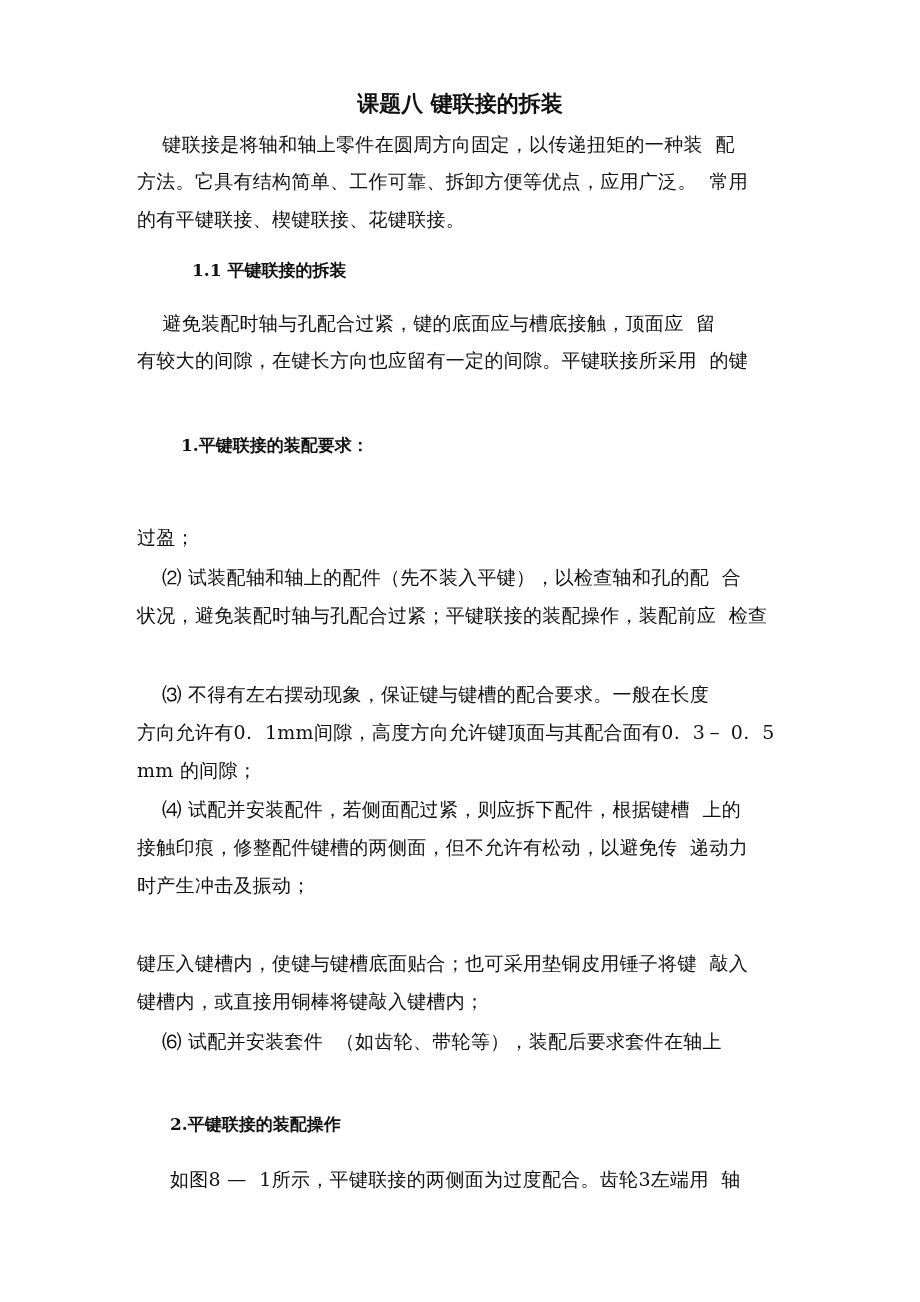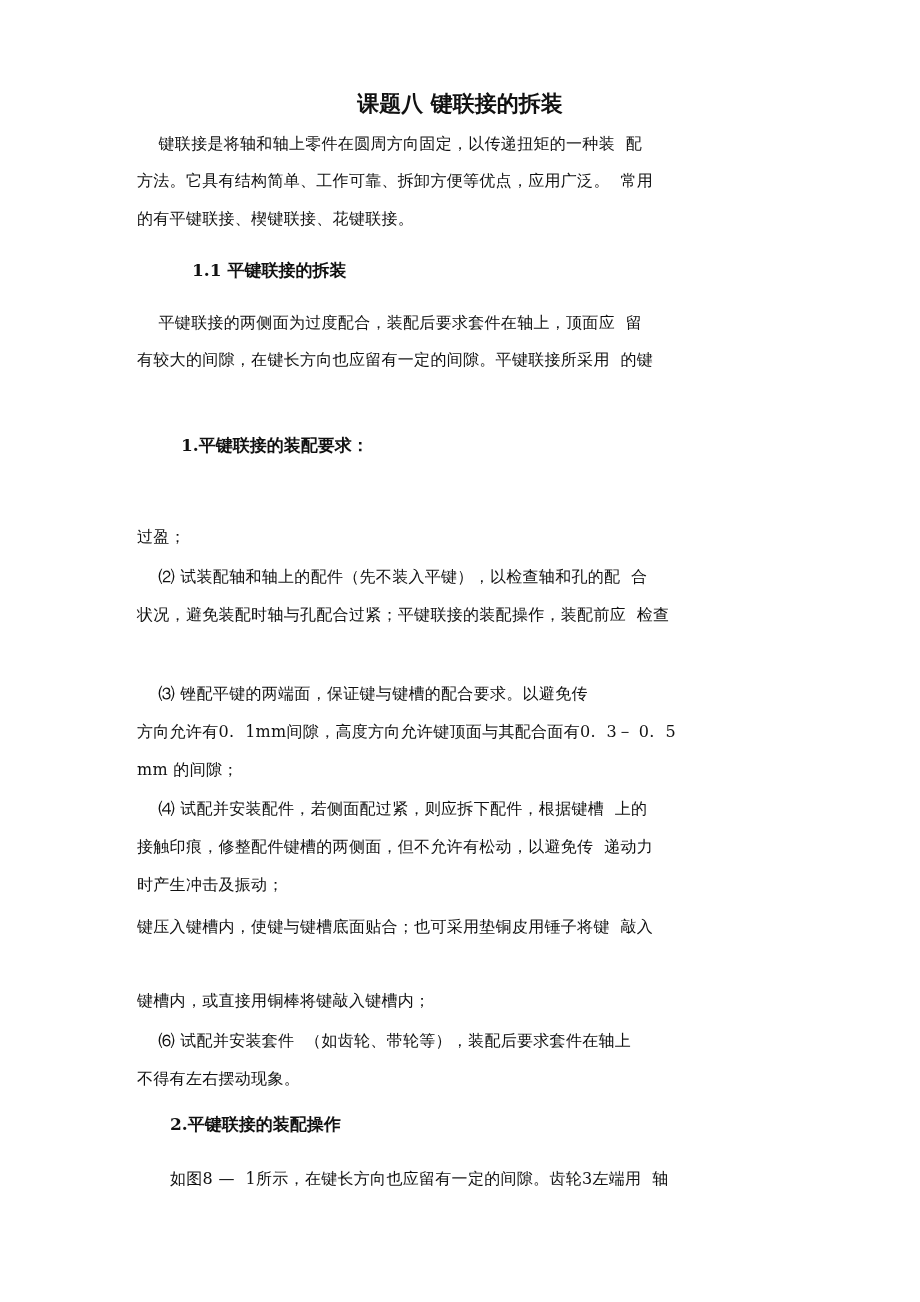--- a/index.html
+++ b/index.html
@@ -2,56 +2,55 @@
 <html><head>
   <meta charset="utf-8">
   <style>
     html, body { margin: 0; padding: 0; background: #ffffff; }
     body { width: 920px; height: 1302px; position: relative; overflow: hidden;
            font-family: "DejaVu Serif", "Liberation Serif", serif; color: #111; }
     .page { position: absolute; left: 0; top: 0; width: 764px; height: 1302px; background: #fff; }
     .title { position: absolute; left: 0; width: 920px; top: 88px; text-align: center;
              font-size: 22px; font-weight: bold; letter-spacing: 0px; line-height: 32px;
              font-family: "DejaVu Sans", "Liberation Sans", sans-serif; }
-    .line { position: absolute; left: 137px; font-size: 16px; line-height: 28px;
+    .line { position: absolute; left: 137px; font-size: 19px; line-height: 28px;
             white-space: pre; letter-spacing: 0.3px; }
     .heading { position: absolute; font-size: 17px; line-height: 28px; white-space: pre; font-weight: bold; }
   </style>
 </head>
 <body>
 
 <div class="page">
   <div class="title">课题八  键联接的拆装</div>
 
   <div class="line" style="top:130px">    键联接是将轴和轴上零件在圆周方向固定，以传递扭矩的一种装  配</div>
   <div class="line" style="top:167px">方法。它具有结构简单、工作可靠、拆卸方便等优点，应用广泛。  常用</div>
   <div class="line" style="top:205px">的有平键联接、楔键联接、花键联接。</div>
 
   <div class="heading" style="left:192px; top:256px">1.1 平键联接的拆装</div>
 
-  <div class="line" style="top:309px">    平键联接的两侧面为过度配合，装配后要求套件在轴上，顶面应  留</div>
+  <div class="line" style="top:309px">    避免装配时轴与孔配合过紧，键的底面应与槽底接触，顶面应  留</div>
   <div class="line" style="top:346px">有较大的间隙，在键长方向也应留有一定的间隙。平键联接所采用  的键</div>
 
   <div class="heading" style="left:181px; top:431px">1.平键联接的装配要求：</div>
 
   <div class="line" style="top:523px">过盈；</div>
 
   <div class="line" style="top:563px">    ⑵ 试装配轴和轴上的配件（先不装入平键），以检查轴和孔的配  合</div>
   <div class="line" style="top:601px">状况，避免装配时轴与孔配合过紧；平键联接的装配操作，装配前应  检查</div>
 
-  <div class="line" style="top:680px">    ⑶ 锉配平键的两端面，保证键与键槽的配合要求。以避免传</div>
+  <div class="line" style="top:680px">    ⑶ 不得有左右摆动现象，保证键与键槽的配合要求。一般在长度</div>
   <div class="line" style="top:718px">方向允许有0.  1mm间隙，高度方向允许键顶面与其配合面有0.  3－ 0.  5</div>
   <div class="line" style="top:756px">mm 的间隙；</div>
 
   <div class="line" style="top:795px">    ⑷ 试配并安装配件，若侧面配过紧，则应拆下配件，根据键槽  上的</div>
   <div class="line" style="top:833px">接触印痕，修整配件键槽的两侧面，但不允许有松动，以避免传  递动力</div>
   <div class="line" style="top:871px">时产生冲击及振动；</div>
 
-  <div class="line" style="top:913px">键压入键槽内，使键与键槽底面贴合；也可采用垫铜皮用锤子将键  敲入</div>
+  <div class="line" style="top:949px">键压入键槽内，使键与键槽底面贴合；也可采用垫铜皮用锤子将键  敲入</div>
   <div class="line" style="top:987px">键槽内，或直接用铜棒将键敲入键槽内；</div>
 
   <div class="line" style="top:1027px">    ⑹ 试配并安装套件  （如齿轮、带轮等），装配后要求套件在轴上</div>
-  <div class="line" style="top:1065px">不得有左右摆动现象。</div>
 
   <div class="heading" style="left:170px; top:1110px">2.平键联接的装配操作</div>
 
-  <div class="line" style="left:170px; top:1165px">如图8 —  1所示，在键长方向也应留有一定的间隙。齿轮3左端用  轴</div>
+  <div class="line" style="left:170px; top:1165px">如图8 —  1所示，平键联接的两侧面为过度配合。齿轮3左端用  轴</div>
 </div>
 
 </body></html>

